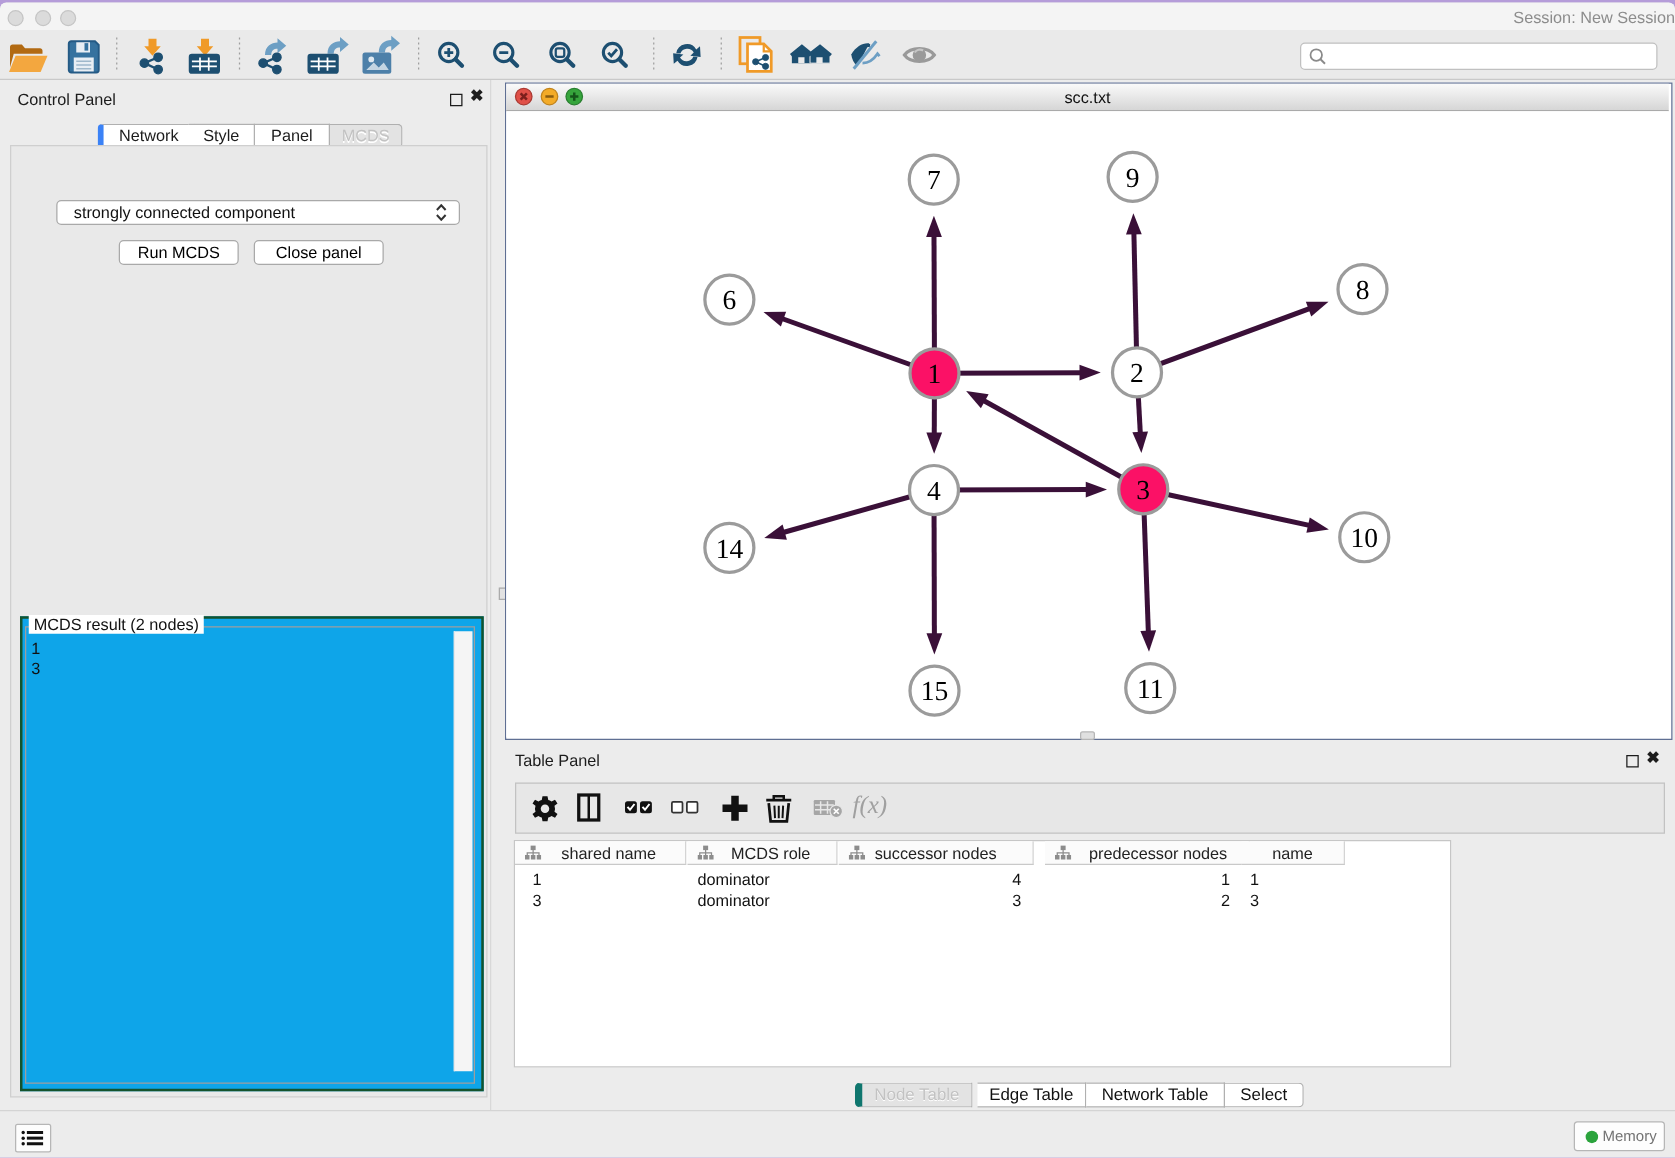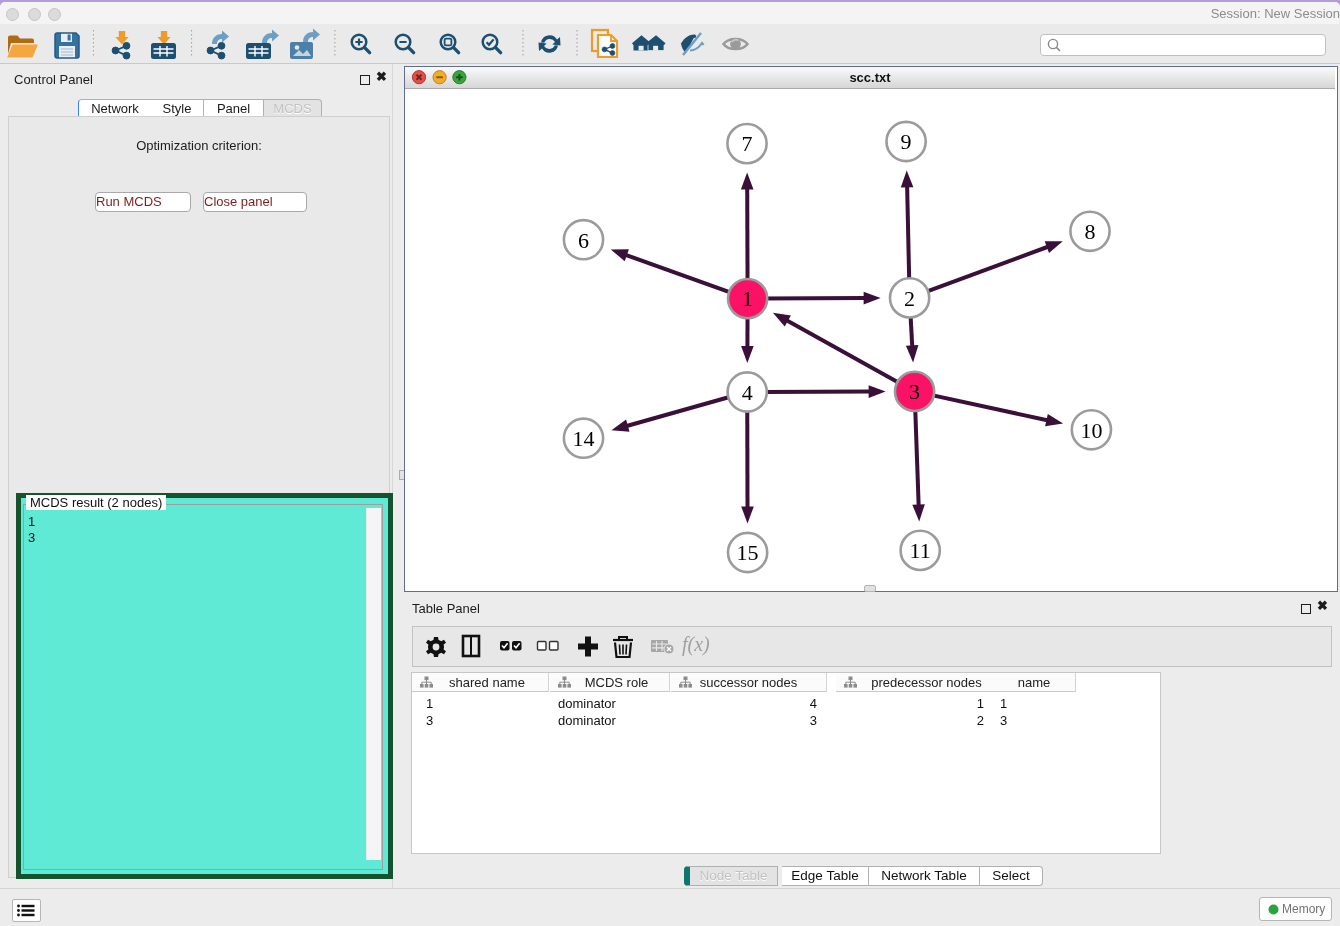--- a/index.html
+++ b/index.html
@@ -12,28 +12,28 @@
 #searchbox{left:1040px;top:10px;width:284px;height:20px;background:#fff;border:1px solid #c0c0c0;border-radius:4px}
 #leftpanel{left:0;top:62px;width:392px;height:824px;background:#ececec;border-right:1px solid #d8d8d8}
 .paneltitle{font-size:13px;color:#1c1c1c}
 .floatbox{width:8px;height:8px;border:1.5px solid #1c1c1c}
 .closex{font-size:13px;font-weight:bold;color:#1c1c1c}
 .tab{height:18px;background:#fff;border:1px solid #b0b0b0;border-left:none;font-size:13px;color:#1c1c1c;text-align:center;line-height:18px;position:absolute;top:0}
 .tabsel{background:#e3e3e3 !important;color:#c2c2c2 !important;text-shadow:0 1px 0 #fff}
 #innerpanel{left:8px;top:114px;width:382px;height:762px;background:#e9e9e9;border:1px solid #cfcfcf}
 .ctr{text-align:center;font-size:13px;color:#1c1c1c}
 #mcdssel{left:36px;top:43px;width:308px;height:18px;background:#fff;border:1px solid #a9a9a9;border-radius:4px;font-size:13px;line-height:18px;padding-left:13px;color:#111}
-.btn{height:18px;background:#fff;border:1px solid #a9a9a9;border-radius:4px;font-size:13px;line-height:18px;text-align:left;color:#7f1d1d}
-#resultwhite{left:16px;top:377px;width:369px;height:378px;background:#5eead4;border:5px solid #14532d}
+.btn{height:18px;background:#fff;border:1px solid #a9a9a9;border-radius:4px;font-size:13px;line-height:18px;text-align:center;color:#000000}
+#resultwhite{left:16px;top:377px;width:369px;height:378px;background:#0ea5e9;border:2px solid #14532d}
 #resultfs{left:3px;top:7px;width:360px;height:364px;border:1px solid #9e9e9e}
 #resultlegend{left:6px;top:-7px;background:#fff;padding:0 4px;font-size:13px;color:#111}
 #resultsb{right:6px;top:10px;width:14px;height:352px;background:#f5f5f5;border-left:1px solid #e8e8e8}
 #frame{left:404px;top:64px;width:932px;height:525px;border:1px solid #5f6f93;background:#fff}
 #frametitle{left:0;top:0;width:930px;height:21px;background:linear-gradient(#fafafa,#d6d6d6);border-bottom:1px solid #aaa}
-#frametitletext{width:100%;text-align:center;font-size:13px;font-weight:bold;color:#111;line-height:21px}
+#frametitletext{width:100%;text-align:center;font-size:13px;font-weight:normal;color:#111;line-height:21px}
 #canvas{left:0;top:22px;width:930px;height:501px;background:#fff;overflow:hidden}
 #tablepanel{left:405px;top:590px;width:935px;height:296px;background:#ececec}
 #ttoolbar{left:7px;top:34px;width:918px;height:39px;background:#e7e7e7;border:1px solid #c2c2c2}
 #tablebox{left:7px;top:81px;width:918px;height:181px;background:#fff;border:1px solid #c6c6c6}
 .hcell{top:0;height:19px;background:#fbfbfb;border-bottom:1px solid #c9c9c9;border-right:1px solid #d4d4d4;font-size:13px;color:#222;text-align:center;line-height:19px;position:absolute}
 .trow{font-size:13px;color:#111;position:absolute}
 .btab{height:18px;background:#fff;border:1px solid #b0b0b0;border-left:none;font-size:13.5px;color:#111;text-align:center;line-height:18px;position:absolute}
 #statussep{left:0;top:886px;width:1340px;height:0;border-top:1px solid #d4d4d4}
 #listbtn{left:12px;top:897px;width:27px;height:21px;background:#fdfdfd;border:1px solid #b6b6b6;border-radius:2px}
 #membtn{left:1259px;top:895px;width:71px;height:22px;background:#fdfdfd;border:1px solid #b6b6b6;border-radius:3px;font-size:12px;color:#737373;line-height:22px}
@@ -170,26 +170,31 @@
         <svg width="18" height="16" viewBox="0 0 18 16" style="position:absolute;left:5px;top:2px">
           <circle cx="7" cy="7" r="4.6" fill="none" stroke="#8a8a8a" stroke-width="1.4"></circle>
           <line x1="10.4" y1="10.4" x2="14" y2="14" stroke="#8a8a8a" stroke-width="1.6"></line>
         </svg>
       </div>
 </div>
 <div id="leftpanel" class="abs">
  <div class="paneltitle abs" style="left:14px;top:8px">Control Panel</div>
  <div class="floatbox abs" style="left:360px;top:11px"></div>
  <div class="closex abs" style="left:376px;top:5px">✖</div>
- <div class="tab abs" style="left:78px;width:72px;top:35px;border-left:1px solid #3b82f6;border-radius:4px 0 0 4px">Network</div>
+ <div class="tab abs" style="left:78px;width:72px;top:35px;border-left:5px solid #3b82f6;border-radius:4px 0 0 4px">Network</div>
  <div class="tab abs" style="left:151px;width:52px;top:35px">Style</div>
  <div class="tab abs" style="left:204px;width:59px;top:35px">Panel</div>
  <div class="tab tabsel abs" style="left:264px;width:57px;top:35px;border-radius:0 4px 4px 0">MCDS</div>
  <div id="innerpanel" class="abs" style="left:8px;top:52px;width:380px;height:760px">
-   <div class="ctr abs" style="left:0;top:21px;width:100%">Optimization criterion:</div>
+   <div id="mcdssel" class="abs">strongly connected component
+     <svg width="10" height="14" viewBox="0 0 10 14" style="position:absolute;right:9px;top:2px">
+            <path d="M1.5,5 L5,1.2 L8.5,5" fill="none" stroke="#333" stroke-width="1.6"></path>
+            <path d="M1.5,9 L5,12.8 L8.5,9" fill="none" stroke="#333" stroke-width="1.6"></path>
+          </svg>
+   </div>
    <div class="btn abs" style="left:86px;top:75px;width:94px">Run MCDS</div>
    <div class="btn abs" style="left:194px;top:75px;width:102px">Close panel</div>
  </div>
  <div id="resultwhite" class="abs" style="left:16px;top:429px;width:367px;height:376px">
    <div id="resultfs" class="abs" style="left:2px;top:6px;width:358px;height:364px"></div>
    <div id="resultlegend" class="abs" style="left:5px;top:-3px">MCDS result (2 nodes)</div>
    <div class="abs" style="left:7px;top:16px;font-size:13px;line-height:16px;color:#111">1<br>3</div>
    <div id="resultsb" class="abs" style="left:345px;top:10px;width:14px;height:352px"></div>
  </div>
 </div>

